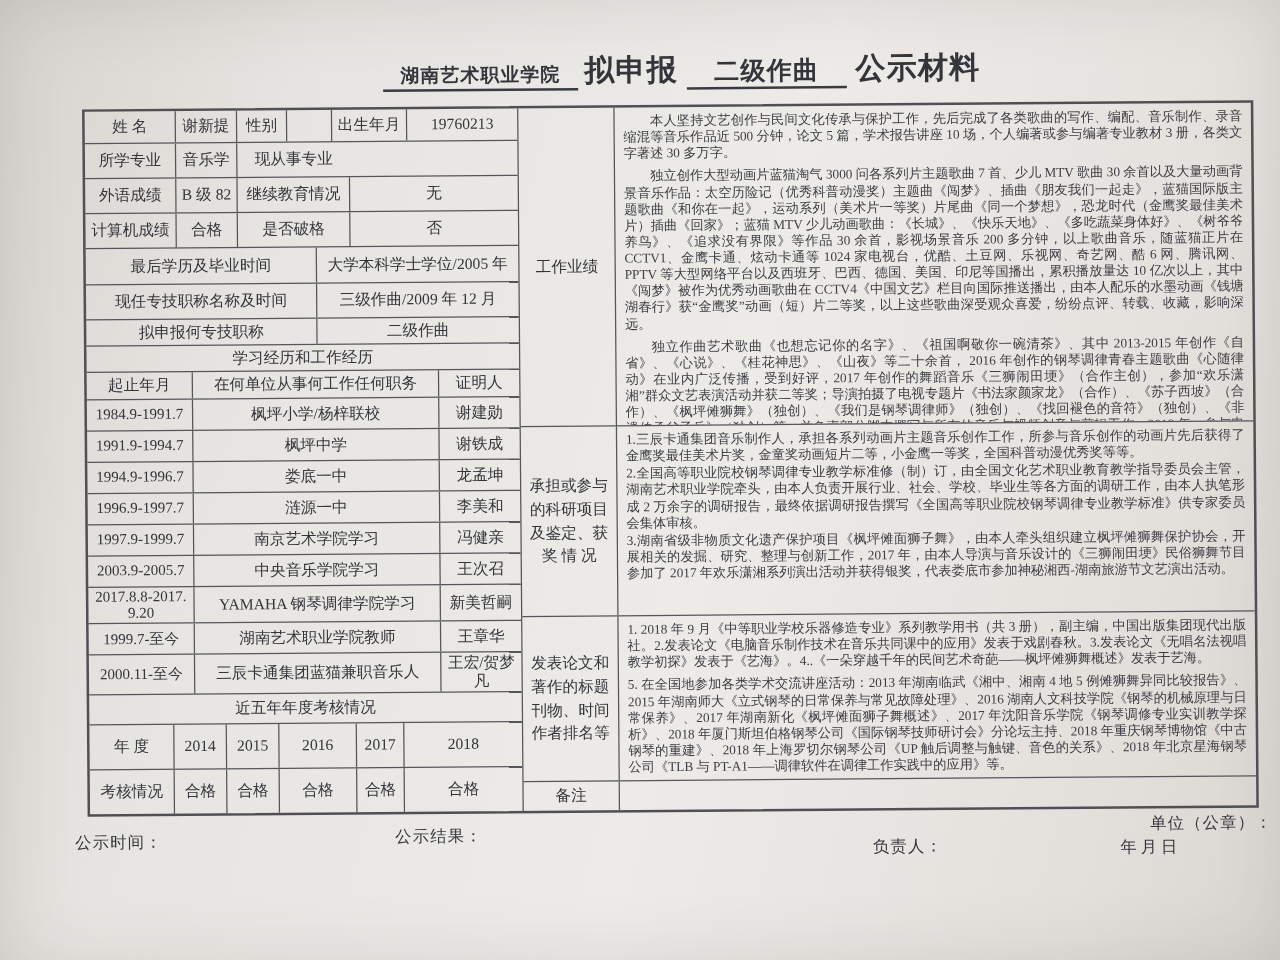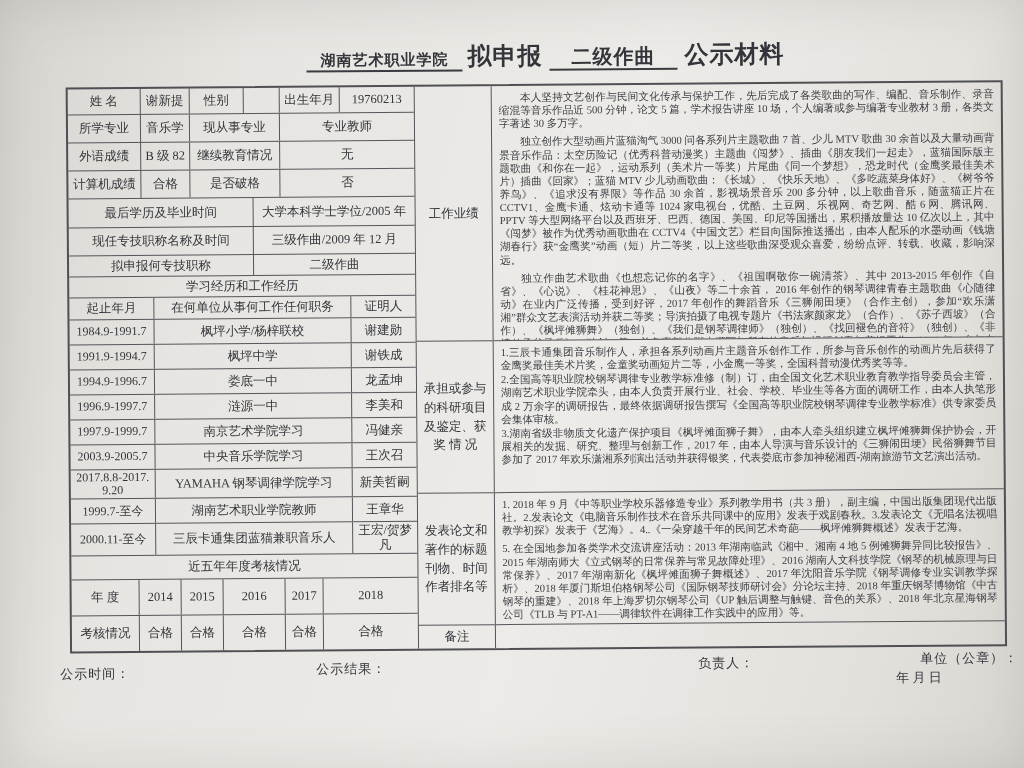--- a/index.html
+++ b/index.html
@@ -34,21 +34,21 @@
   .colR { flex:1; display:flex; flex-direction:column; }
   .lrow { display:flex; border-bottom:1px solid #55555a; flex:0 0 auto; }
   .lrow:last-child { border-bottom:none; }
   .cell {
     border-right:1px solid #55555a;
     display:flex; align-items:center; justify-content:center;
     text-align:center; font-size:12.5px; line-height:1.15;
     padding:1px 2px; overflow:hidden;
   }
   .cell:last-child { border-right:none; }
-  .w73{width:73px;} .w64{width:49px;} .w40{width:54px;} .w36{width:36px;}
+  .w73{width:73px;} .w64{width:49px;} .w40{width:40px;} .w36{width:36px;}
   .w60{width:60px;} .w90{width:90px;} .w185{width:185px;} .w85{width:85px;}
   .w72{width:64px;} .w68{width:68px;} .w42{width:42px;} .w40b{width:62px;} .w38{width:38px;}
   .fx { flex:1; }
   .h26{height:26px;} .h28{height:28px;} .h29{height:29px;} .h21{height:21px;} .h22{height:22px;}
   .h24{height:24px;} .h36{height:36px;} .h35{height:35px;}
   .grow { flex:1 1 24px; }
   .exp-period { font-size:12px; word-break:break-all; line-height:1.1; }
   .exp-place  { font-size:12.5px; }
   
   .mcell {
@@ -66,21 +66,21 @@
     text-align:justify; overflow:hidden; color:#3c3d42;
   }
   .rcell:last-child { border-bottom:none; }
   .rcell p { margin-bottom:5px; }
   .rcell p.ind { text-indent:2em; }
   .rcell p.tight { margin-bottom:1px; }
   
   .foot { position:absolute; font-size:13px; letter-spacing:1px; }
   .f1 { left:64px;  top:580px; }
   .f2 { left:320px; top:577px; }
-  .f3 { left:702px; top:574px;text-align:center; }
+  .f3 { left:702px; top:588px;text-align:center; }
   .f4 { left:924px; top:571px; }
   .f5 { left:900px; top:590px; letter-spacing:0; }
   .footwrap { position:absolute; left:0; top:86px; width:100%; }
 </style>
 </head>
 <body>
 
 <div class="paper">
 
   <div class="title">
@@ -100,21 +100,20 @@
         <div class="cell w40">性别</div>
         <div class="cell w36"></div>
         <div class="cell w60">出生年月</div>
         <div class="cell fx">19760213</div>
       </div>
 
       <div class="lrow h28">
         <div class="cell w73">所学专业</div>
         <div class="cell w64">音乐学</div>
         <div class="cell w90">现从事专业</div>
-        <div class="cell fx">专业教师</div>
       </div>
 
       <div class="lrow h28">
         <div class="cell w73">外语成绩</div>
         <div class="cell w64">B 级 82</div>
         <div class="cell w90">继续教育情况</div>
         <div class="cell fx">无</div>
       </div>
 
       <div class="lrow h28">

